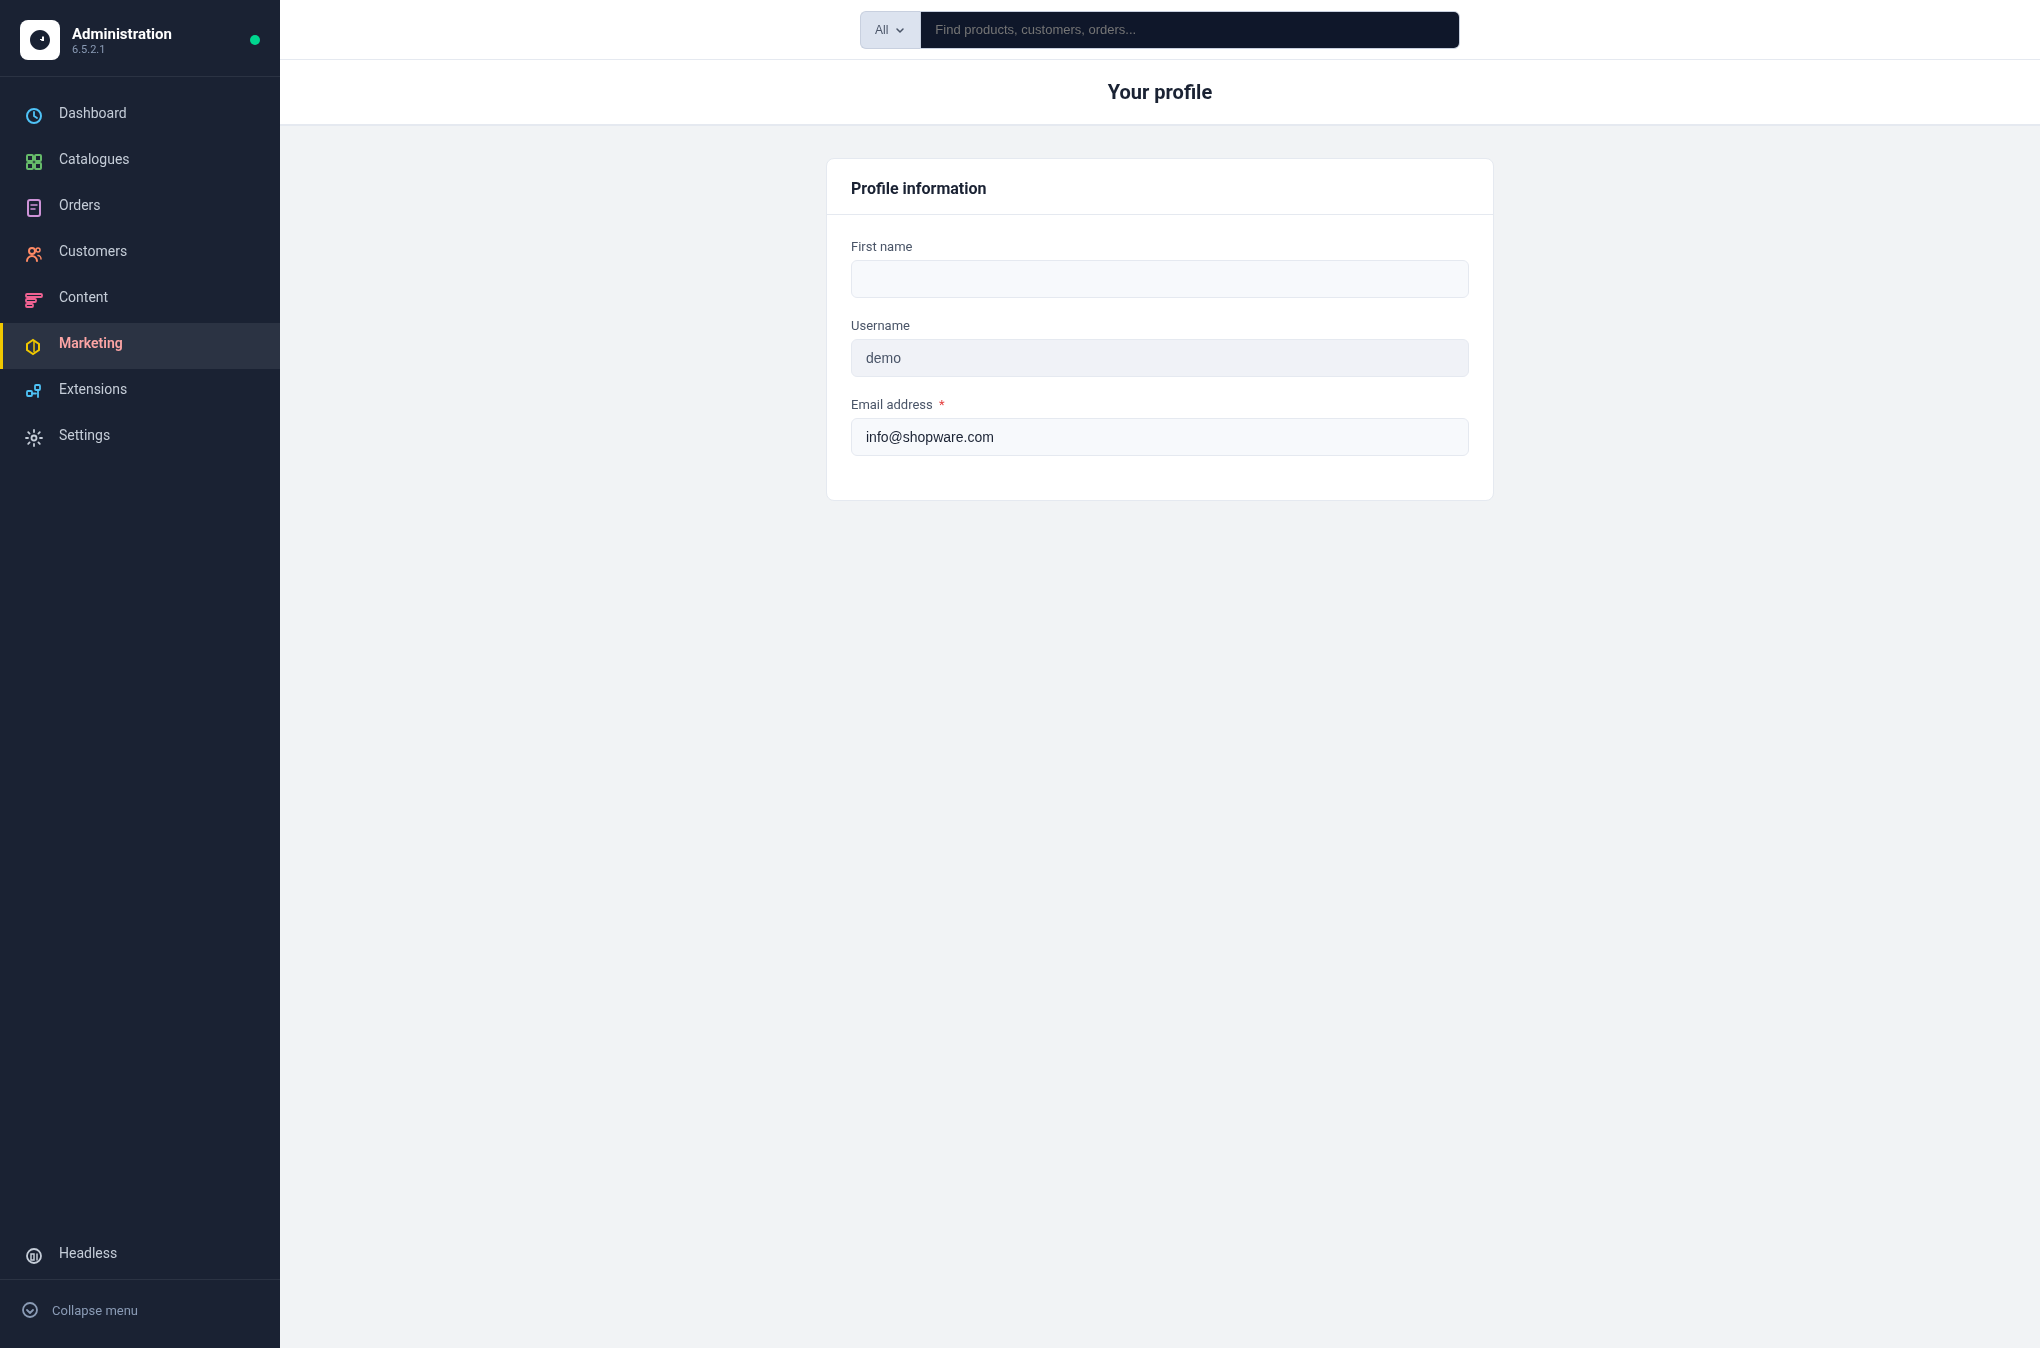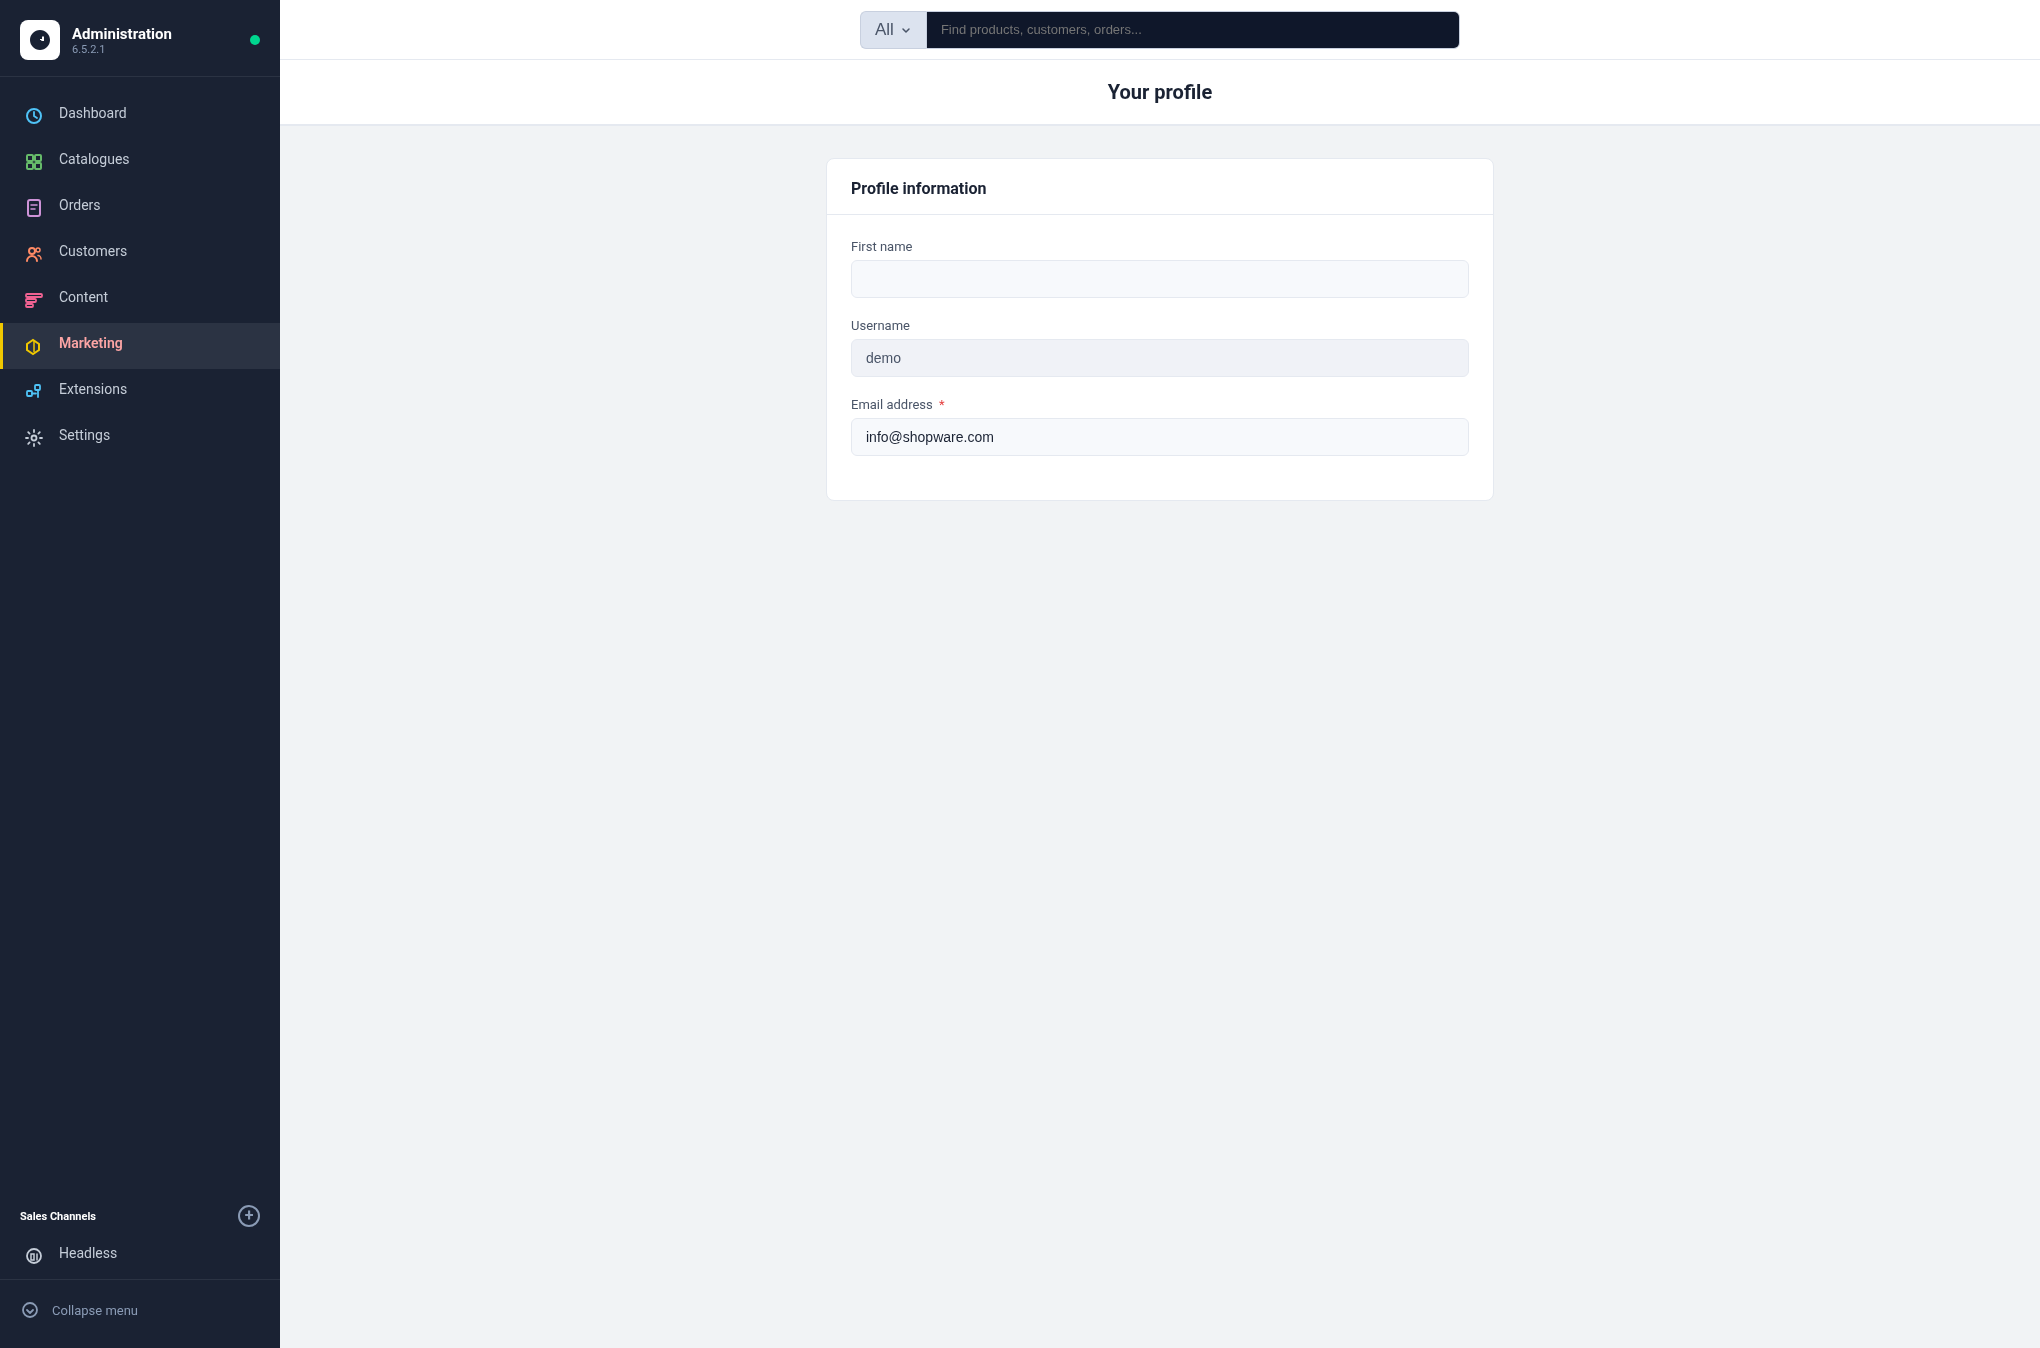--- a/index.html
+++ b/index.html
@@ -171,21 +171,21 @@
       max-width: 600px;
       margin: 0 auto;
     }
 
     .search-filter-btn {
       background: #dce3ef;
       border: 1px solid #c8d0df;
       border-right: none;
       border-radius: 6px 0 0 6px;
       padding: 8px 14px;
-      font-size: 17px;
+      font-size: 12px;
       color: #4a5568;
       cursor: pointer;
       display: flex;
       align-items: center;
       gap: 6px;
       height: 38px;
       white-space: nowrap;
     }
 
     .search-input-wrap {
@@ -397,24 +397,20 @@
           <circle cx="10" cy="10" r="2.5" stroke="#c5cdd8" stroke-width="1.8" fill="none"></circle>
           <path d="M10 2v2M10 16v2M2 10h2M16 10h2M4.2 4.2l1.4 1.4M14.4 14.4l1.4 1.4M4.2 15.8l1.4-1.4M14.4 5.6l1.4-1.4" stroke="#c5cdd8" stroke-width="1.8" stroke-linecap="round"></path>
         </svg>
       </span>
       <span>Settings</span>
     </div>
 
   </nav>
 
   <div>
-    <div class="sidebar-section-title">
-      <span>Sales Channels</span>
-      <div class="sidebar-add-btn">+</div>
-    </div>
 
     <div class="nav-item">
       <span class="nav-icon">
         <svg width="20" height="20" viewBox="0 0 20 20" fill="none">
           <circle cx="10" cy="10" r="7" stroke="#c5cdd8" stroke-width="1.8" fill="none"></circle>
           <path d="M7 8h3v6H7zM13 8v6" stroke="#c5cdd8" stroke-width="1.5" stroke-linecap="round"></path>
         </svg>
       </span>
       <span>Headless</span>
     </div>

